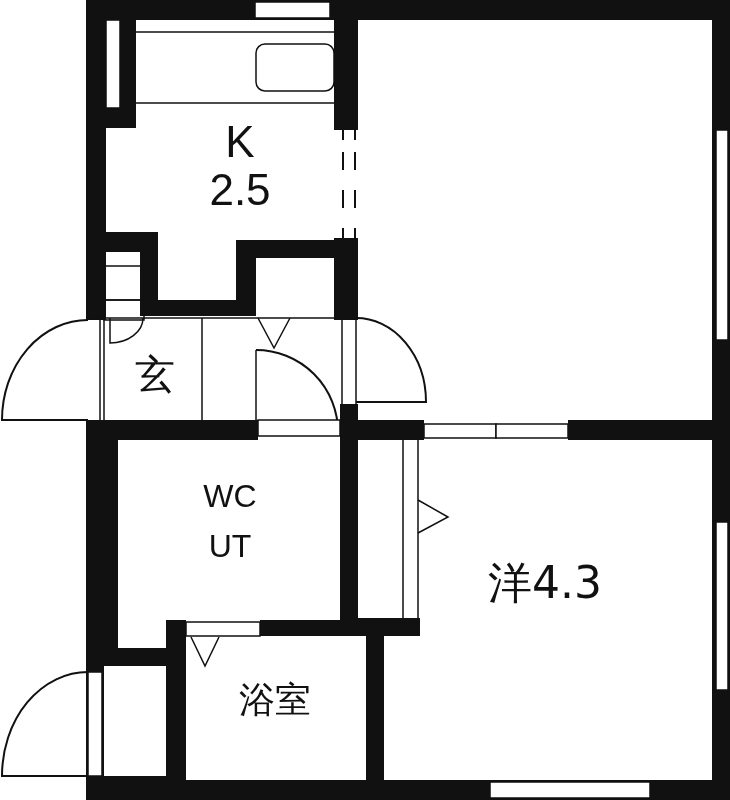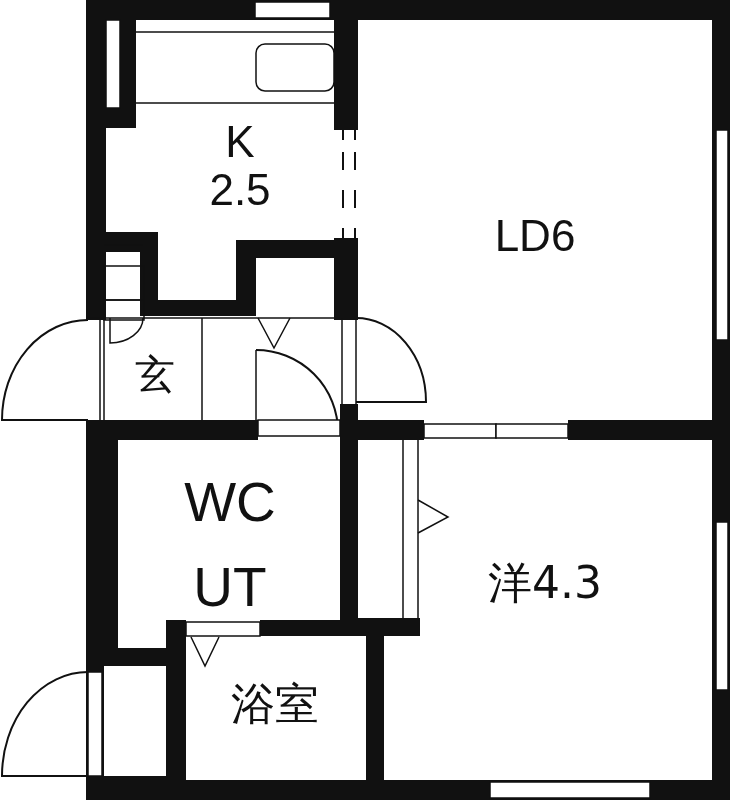--- a/index.html
+++ b/index.html
@@ -14,22 +14,22 @@
       position: absolute;
       font-family: "Liberation Sans", "DejaVu Sans", sans-serif;
       color: #111111;
       text-align: center;
       line-height: 1.1;
       white-space: pre-line;
     }
     .lbl-k { left: 180px; top: 118px; width: 120px; font-size: 44px; }
     .lbl-ld { left: 455px; top: 212px; width: 160px; font-size: 44px; }
     .lbl-gen { left: 120px; top: 352px; width: 70px; font-size: 40px; font-family: "DejaVu Sans", sans-serif; }
-    .lbl-wc { left: 160px; top: 460px; width: 140px; font-size: 55px; line-height: 1.55; text-align: center; }
-    .lbl-bath { left: 200px; top: 680px; width: 150px; font-size: 44px; font-family: "DejaVu Sans", sans-serif; }
+    .lbl-wc { left: 160px; top: 472px; width: 140px; font-size: 32px; line-height: 1.55; text-align: center; }
+    .lbl-bath { left: 200px; top: 680px; width: 150px; font-size: 36px; font-family: "DejaVu Sans", sans-serif; }
     .lbl-west { left: 460px; top: 559px; width: 170px; font-size: 44px; font-family: "DejaVu Sans", sans-serif; }
   </style>
 </head>
 <body>
 
 <div class="plan">
   <svg width="730" height="800" viewBox="0 0 730 800">
 
     <g>
 
@@ -142,19 +142,18 @@
 
     <g>
       <rect class="win" x="88" y="672" width="14" height="104"></rect>
       <path class="line" d="M 88 672 A 86 104 0 0 0 2 776 L 88 776"></path>
       <rect class="wall" x="104" y="776" width="66" height="4"></rect>
     </g>
   </svg>
 
   <div class="label lbl-k">K
 2.5</div>
-  <div class="label lbl-ld">LD6</div>
   <div class="label lbl-gen">玄</div>
   <div class="label lbl-wc">WC
 UT</div>
   <div class="label lbl-bath">浴室</div>
   <div class="label lbl-west">洋4.3</div>
 </div>
 
 </body></html>

